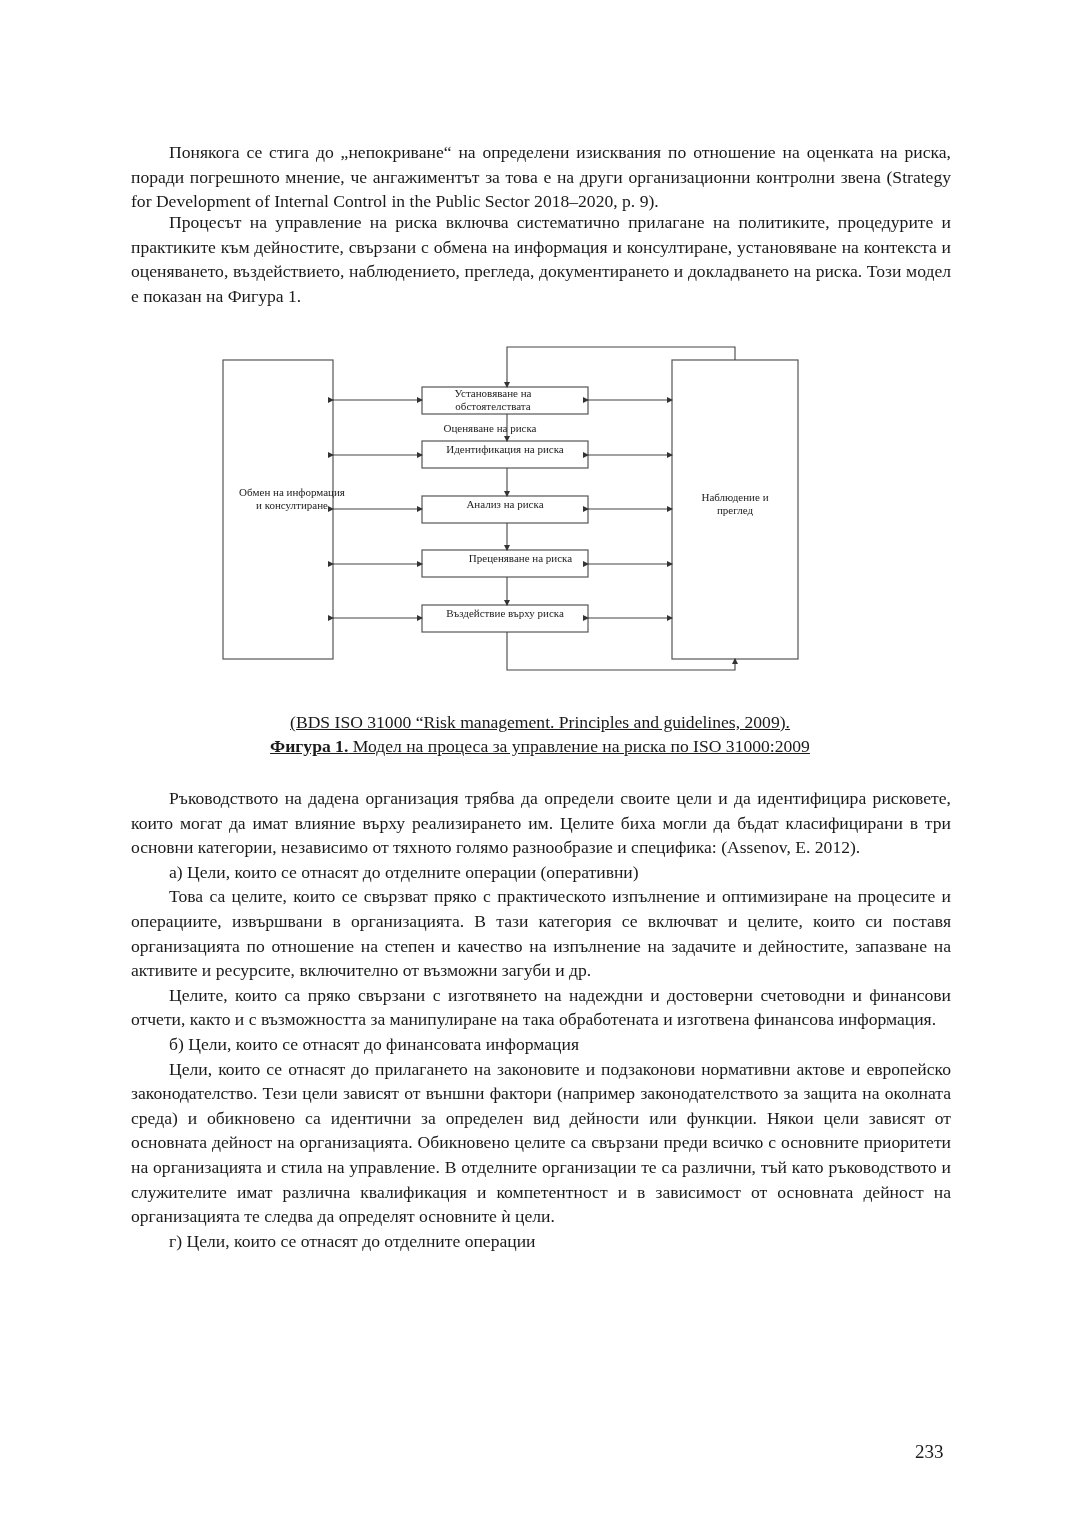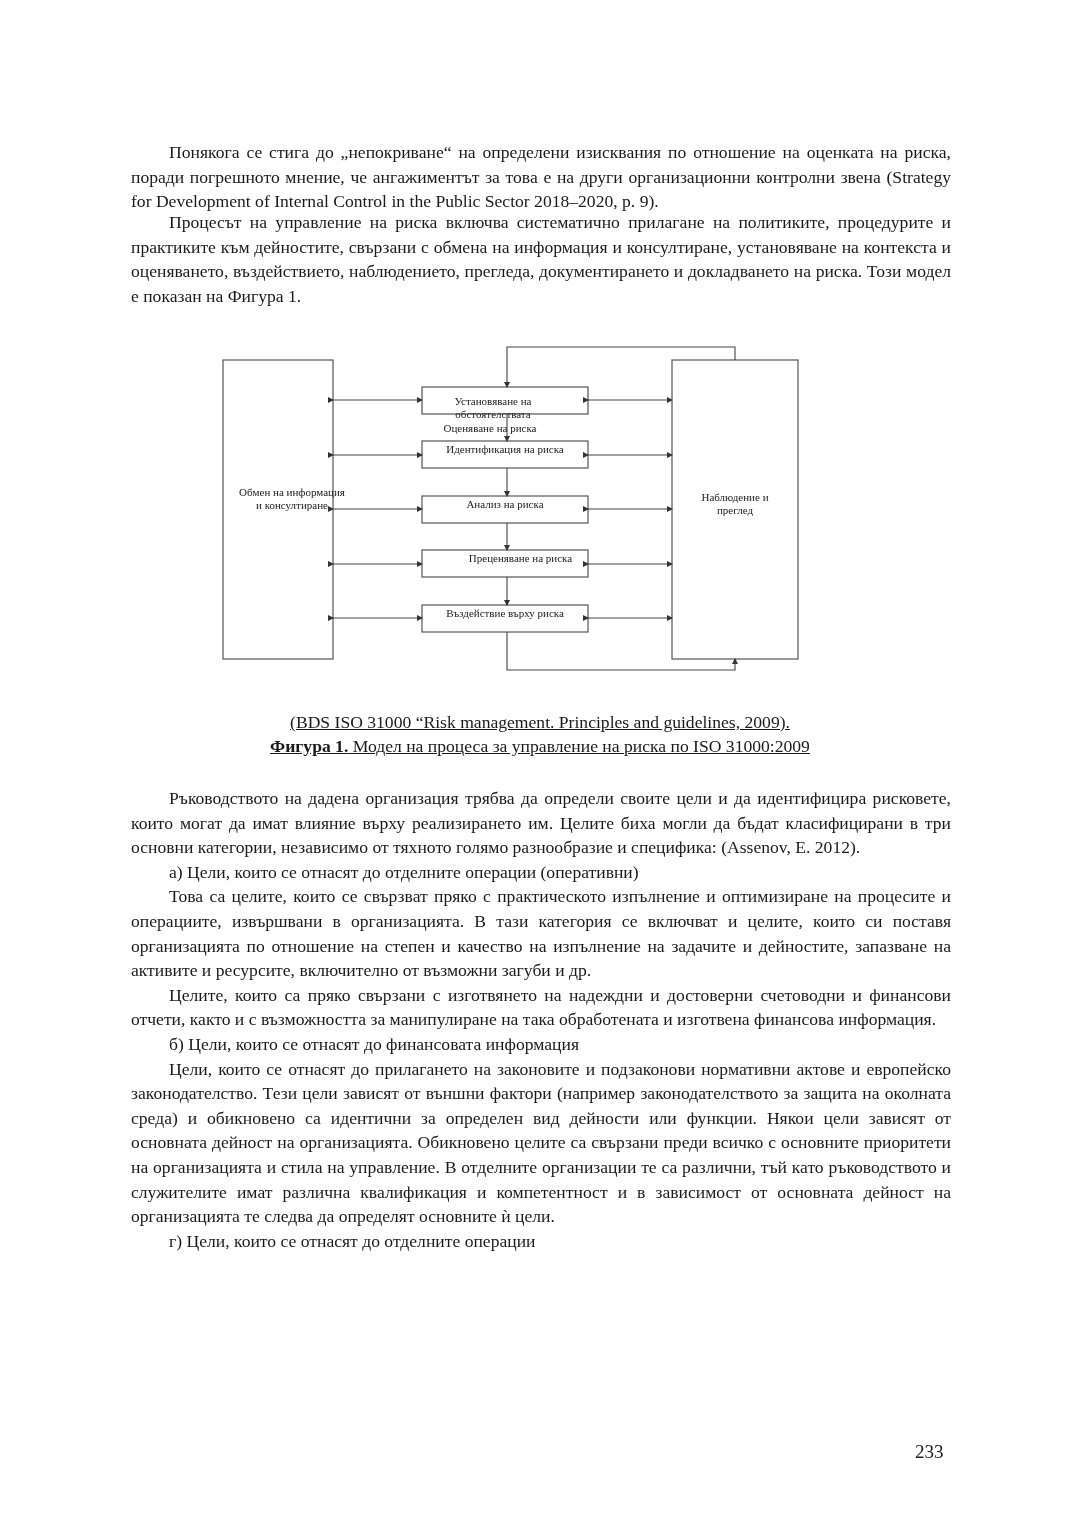--- a/index.html
+++ b/index.html
@@ -66,21 +66,21 @@
         <path d="M368 166 L452 166" marker-start="url(#ah)" marker-end="url(#ah)"></path>
         <path d="M113 221 L202 221" marker-start="url(#ah)" marker-end="url(#ah)"></path>
         <path d="M368 221 L452 221" marker-start="url(#ah)" marker-end="url(#ah)"></path>
         <path d="M113 275 L202 275" marker-start="url(#ah)" marker-end="url(#ah)"></path>
         <path d="M368 275 L452 275" marker-start="url(#ah)" marker-end="url(#ah)"></path>
       </g>
     </svg>
 
     <div class="dlabel" style="left:3px; top:143px; width:110px;padding-left:14px;">Обмен на информация и консултиране</div>
     <div class="dlabel" style="left:452px; top:148px; width:126px; padding:0 20px; box-sizing:border-box;">Наблюдение и преглед</div>
-    <div class="dlabel" style="left:202px; top:44px; width:142px; padding:0 22px; box-sizing:border-box;margin-top:8px;">Установяване на обстоятелствата</div>
+    <div class="dlabel" style="left:202px; top:44px; width:142px; padding:0 22px; box-sizing:border-box;">Установяване на обстоятелствата</div>
     <div class="dlabel" style="left:190px; top:79px; width:160px;">Оценяване на риска</div>
     <div class="dlabel" style="left:202px; top:100px; width:166px;">Идентификация на риска</div>
     <div class="dlabel" style="left:202px; top:155px; width:166px;">Анализ на риска</div>
     <div class="dlabel" style="left:202px; top:209px; width:197px;">Преценяване на риска</div>
     <div class="dlabel" style="left:202px; top:264px; width:166px;">Въздействие върху риска</div>
   </div>
 
   <div class="caption" id="caption-source">(BDS ISO 31000 “Risk management. Principles and guidelines, 2009).</div>
   <div class="caption" id="caption-title"><b>Фигура 1.</b><span> Модел на процеса за управление на риска по ISO 31000:2009</span></div>
 

